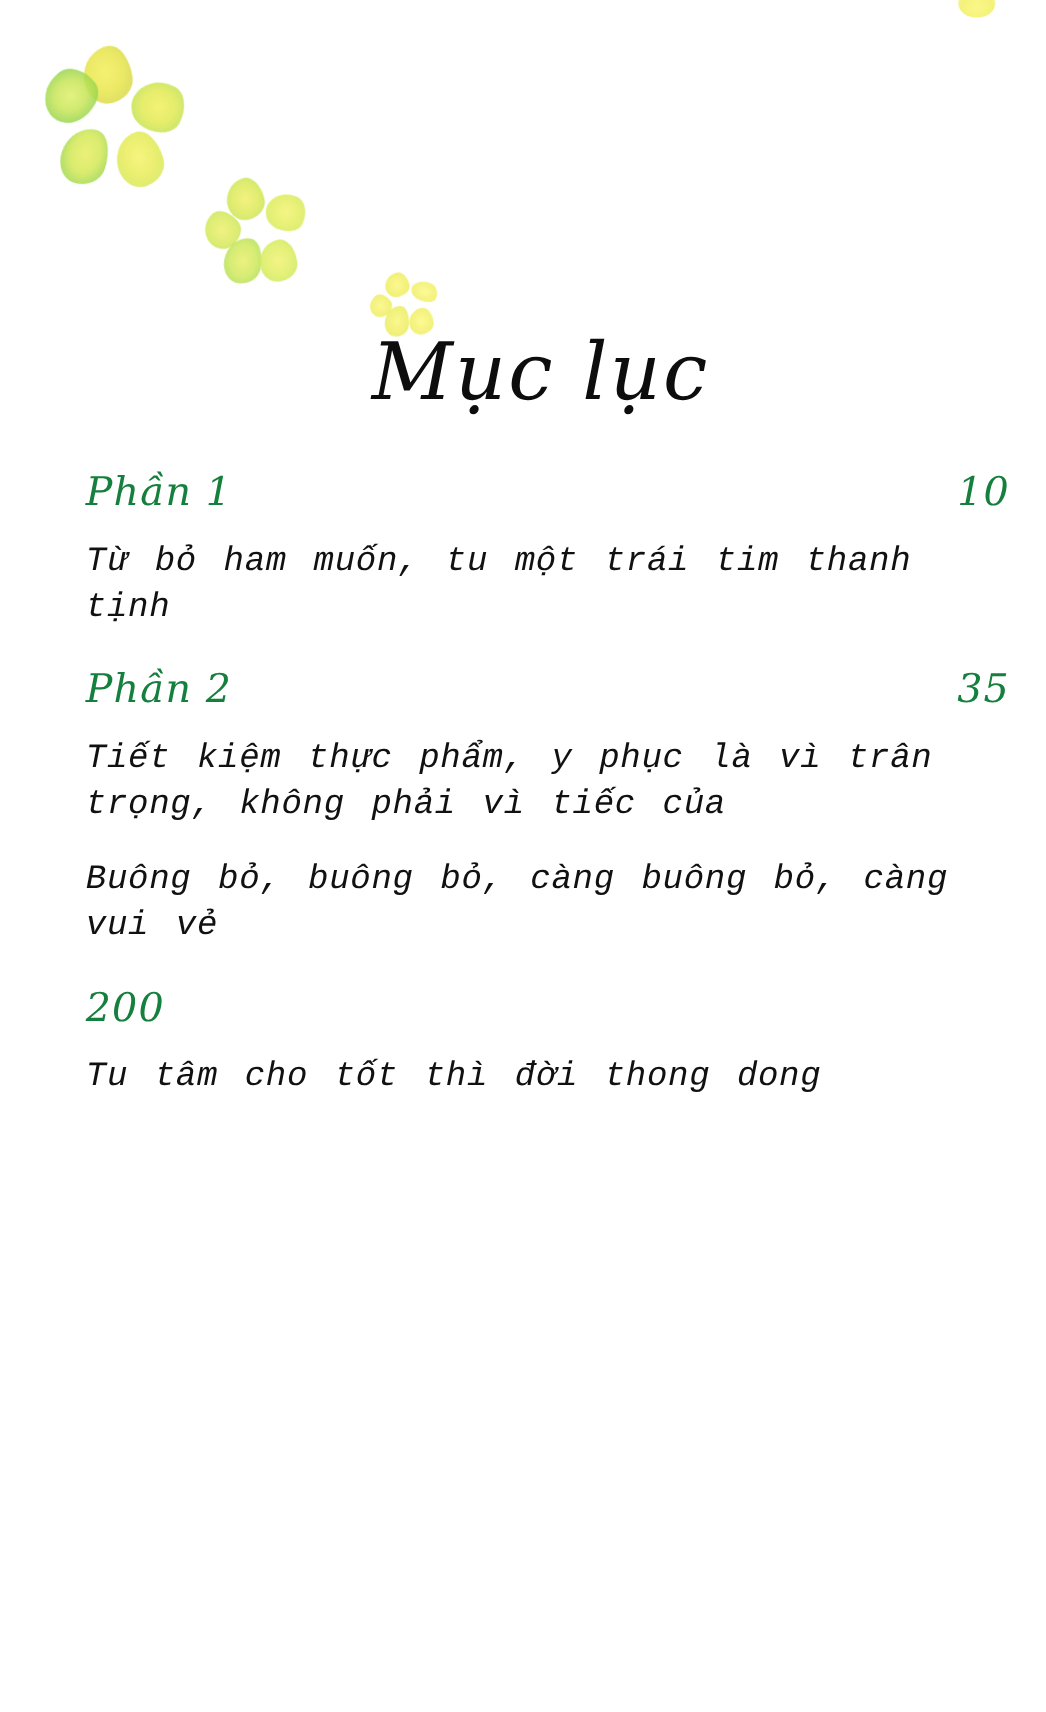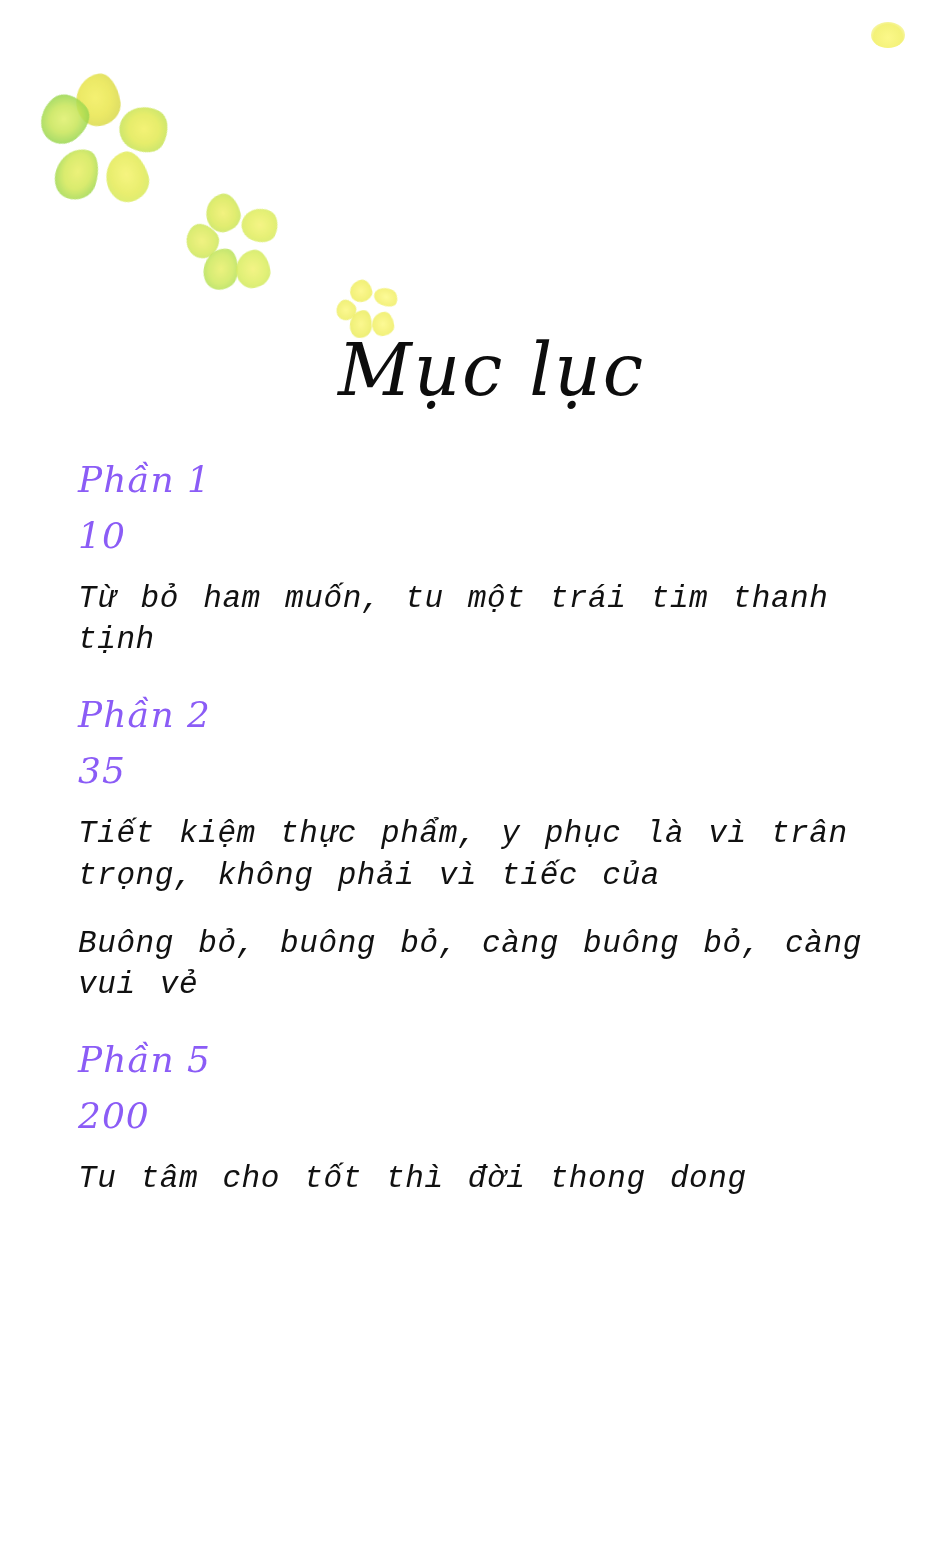--- a/index.html
+++ b/index.html
@@ -12,21 +12,20 @@
     height: 1556px;
     position: relative;
     overflow: hidden;
     font-family: "DejaVu Serif", serif;
     color: #111111;
   }
 
   .page {
     position: absolute;
     inset: 0;
-    margin-top: 32px;
   }
 
   
   .flower {
     position: absolute;
     pointer-events: none;
   }
   .petal {
     position: absolute;
     border-radius: 60% 40% 55% 45% / 55% 60% 40% 45%;
@@ -127,23 +126,22 @@
     margin-bottom: 8px;
   }
 
   .entry-head {
     display: flex;
     align-items: baseline;
     justify-content: space-between;
     font-family: "DejaVu Serif", serif;
     font-style: italic;
     font-size: 36px;
-    color: #8b5cf6;
+    color: #15803d;
     line-height: 1.55;
-    flex-direction: column;
   }
 
   .entry-part {
     white-space: pre;
     letter-spacing: 1px;
   }
 
   .entry-page {
     font-style: italic;
     font-size: 36px;
@@ -216,20 +214,19 @@
       <div class="entry-desc">Tiết kiệm thực phẩm, y phục là vì trân trọng, không phải vì tiếc của</div>
     </div>
 
 
     <div class="entry">
       <div class="entry-desc">Buông bỏ, buông bỏ, càng buông bỏ, càng vui vẻ</div>
     </div>
 
     <div class="entry">
       <div class="entry-head">
-        <span class="entry-part">Phần 5</span>
         <span class="entry-page">200</span>
       </div>
       <div class="entry-desc">Tu tâm cho tốt thì đời thong dong</div>
     </div>
 
   </div>
 </div>
 
 </body></html>

